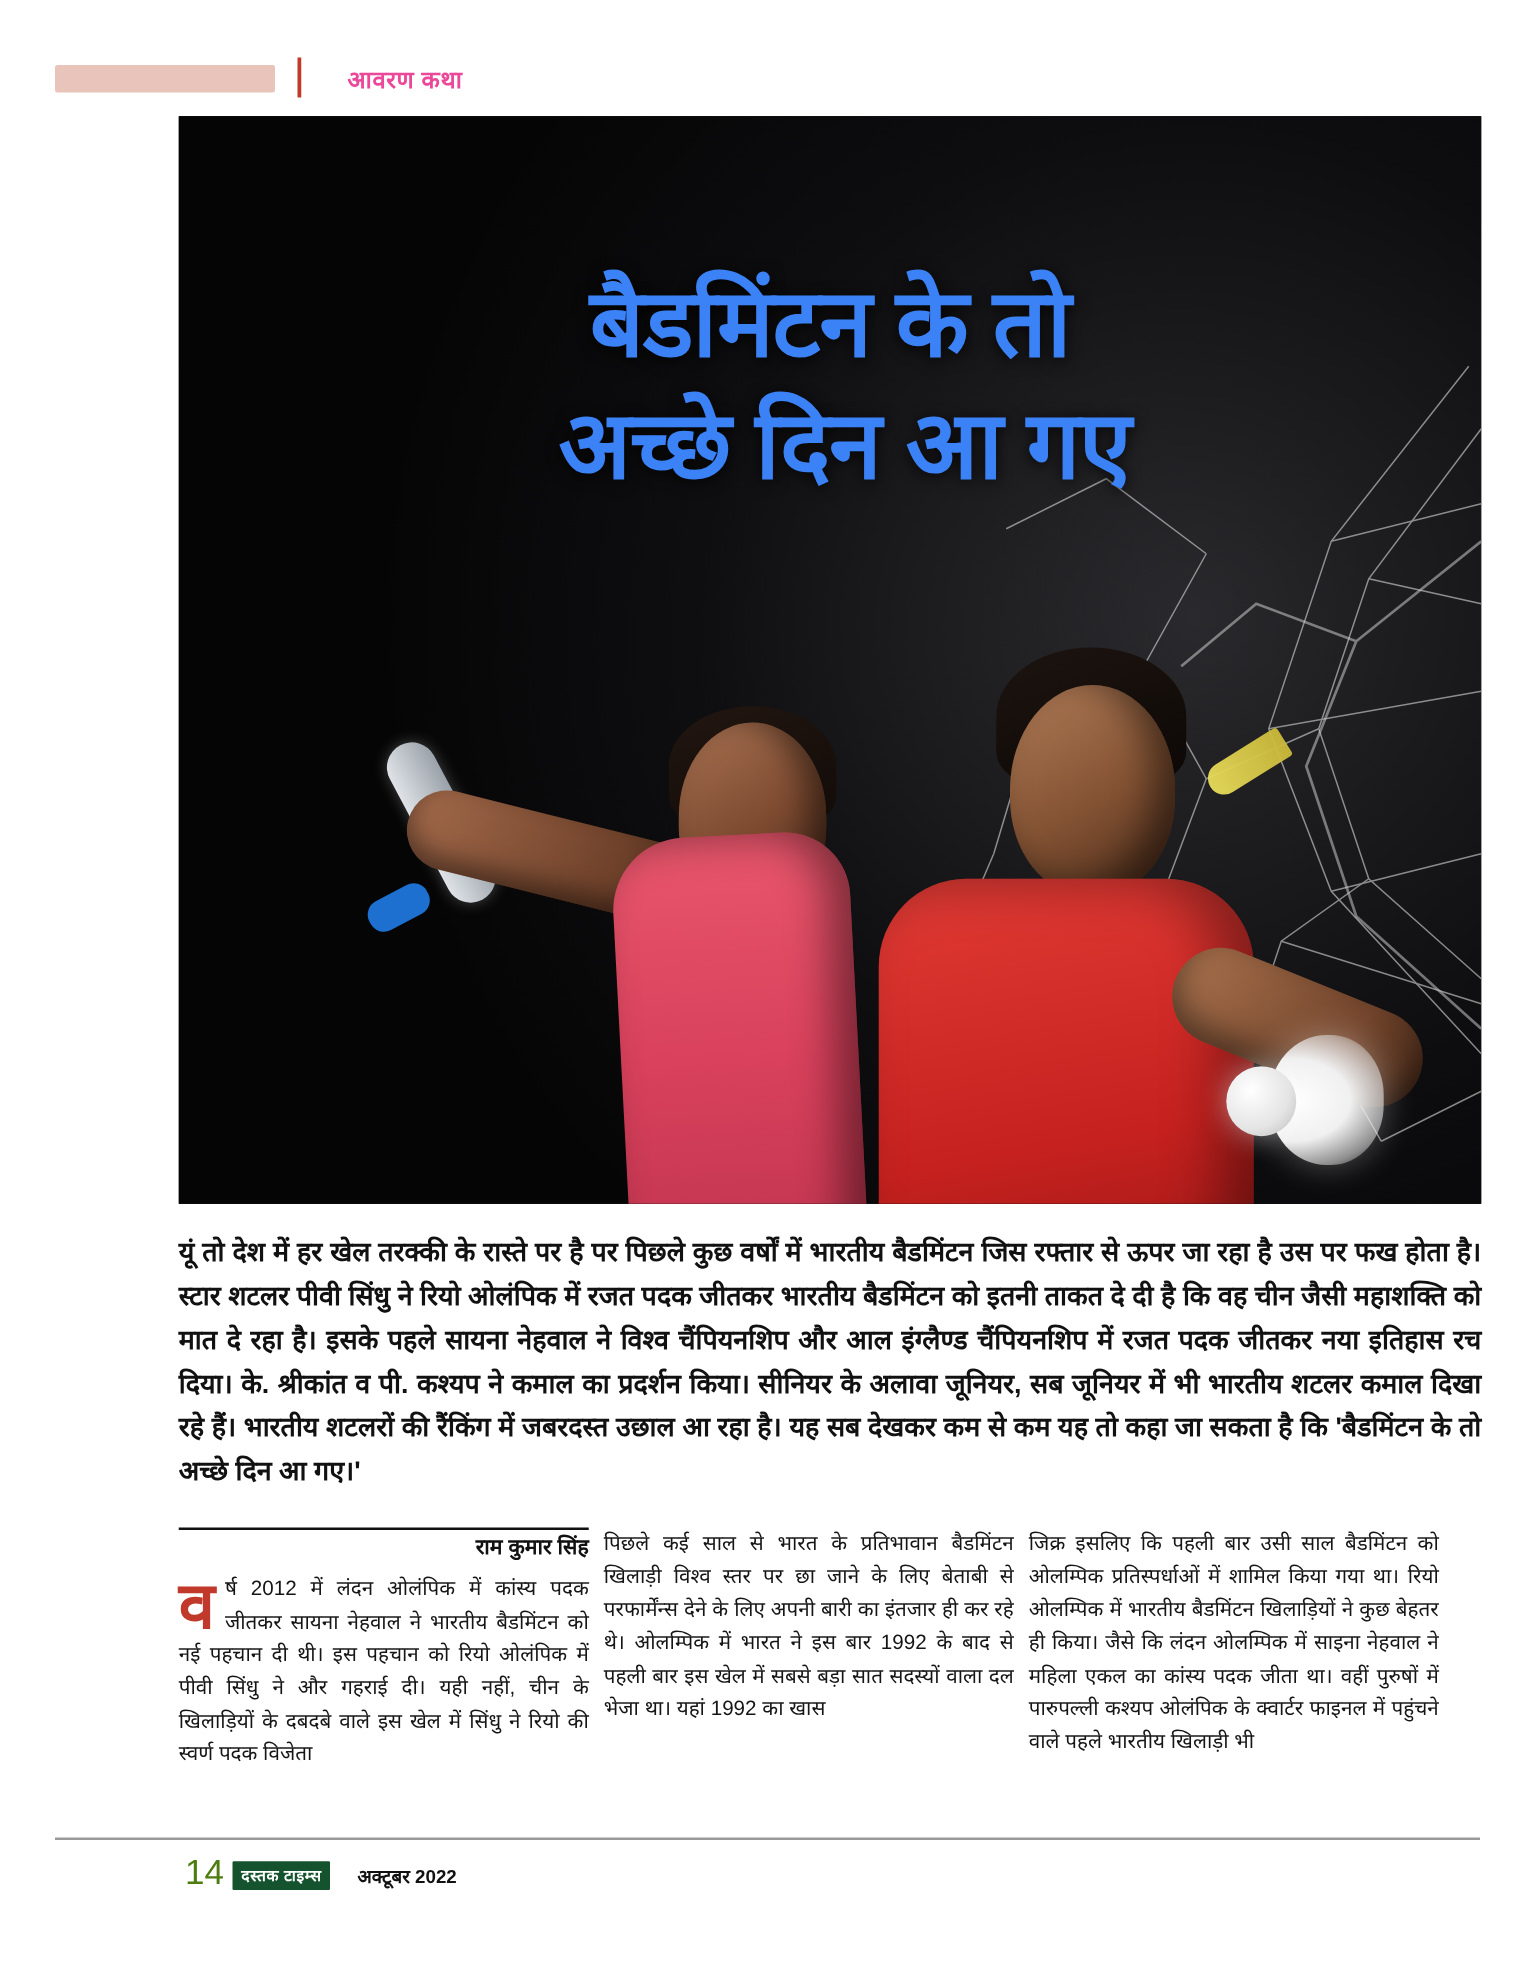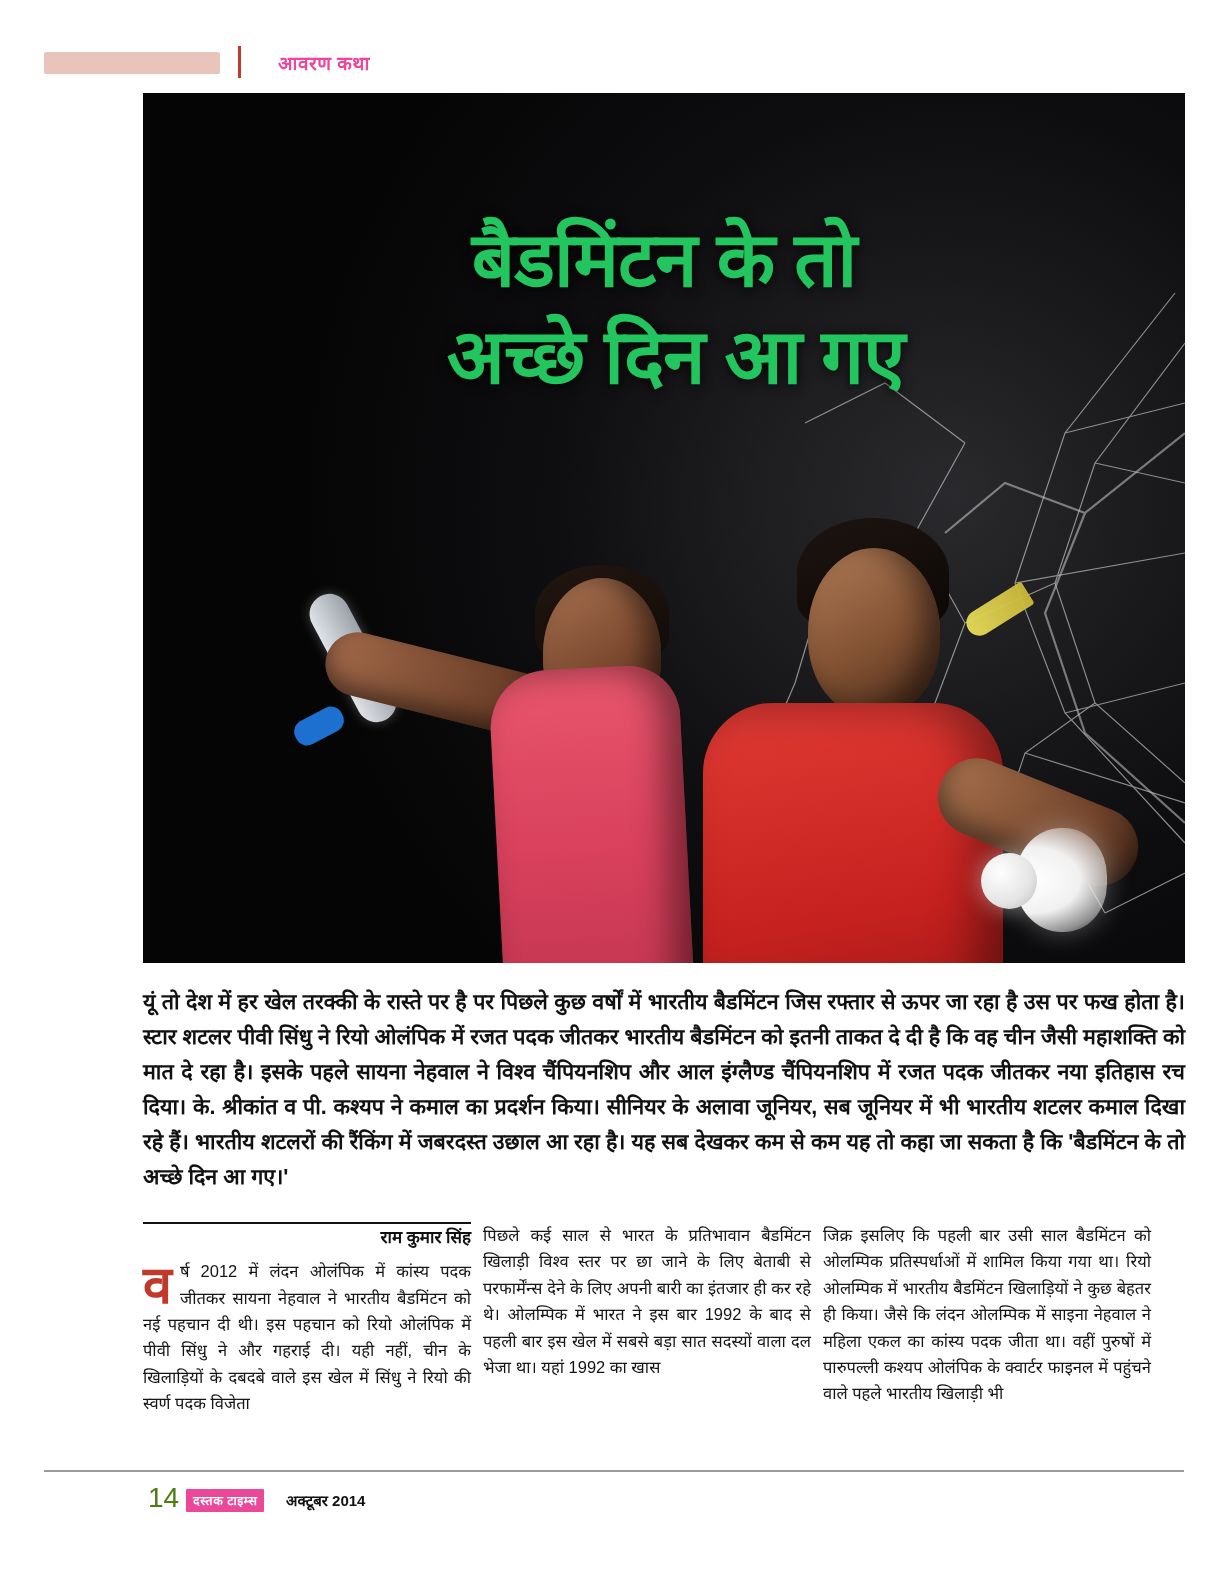--- a/index.html
+++ b/index.html
@@ -77,21 +77,21 @@
     width: 420px;
     height: 640px;
     opacity: .85;
   }
   .hero-title {
     position: absolute;
     left: 0;
     top: 118px;
     width: 100%;
     text-align: center;
-    color: #22c55e;
+    color: #3b82f6;
     font-family: "Liberation Sans", sans-serif;
     font-weight: bold;
     font-size: 76px;
     line-height: 1.28;
     letter-spacing: -1px;
     text-shadow: 0 2px 12px rgba(0,0,0,.8);
     z-index: 6;
     pointer-events: none;
   }
   .hero-title .l2 { display: block; padding-left: 23px; }
@@ -264,21 +264,21 @@
     top: 1482px;
     font-size: 28px;
     font-weight: normal;
     color: #4d7c0f;
   }
   .mast {
     position: absolute;
     left: 186px;
     top: 1489px;
     padding: 3px 7px;
-    background: #ec4899;
+    background: #14532d;
     color: #ffffff;
     font-size: 12.5px;
     font-weight: bold;
     letter-spacing: .5px;
     border-radius: 1px;
   }
   .issue {
     position: absolute;
     left: 286px;
     top: 1490px;
@@ -365,13 +365,13 @@
 
   <div class="col">
     <p>जिक्र इसलिए कि पहली बार उसी साल बैडमिंटन को ओलम्पिक प्रतिस्पर्धाओं में शामिल किया गया था। रियो ओलम्पिक में भारतीय बैडमिंटन खिलाड़ियों ने कुछ बेहतर ही किया। जैसे कि लंदन ओलम्पिक में साइना नेहवाल ने महिला एकल का कांस्य पदक जीता था। वहीं पुरुषों में पारुपल्ली कश्यप ओलंपिक के क्वार्टर फाइनल में पहुंचने वाले पहले भारतीय खिलाड़ी भी</p>
   </div>
 
 </div>
 
 <div class="footer-rule"></div>
 <div class="page-num">14</div>
 <div class="mast">दस्तक टाइम्स</div>
-<div class="issue">अक्टूबर 2014</div>
+<div class="issue">अक्टूबर 2022</div>
 
 </body></html>

